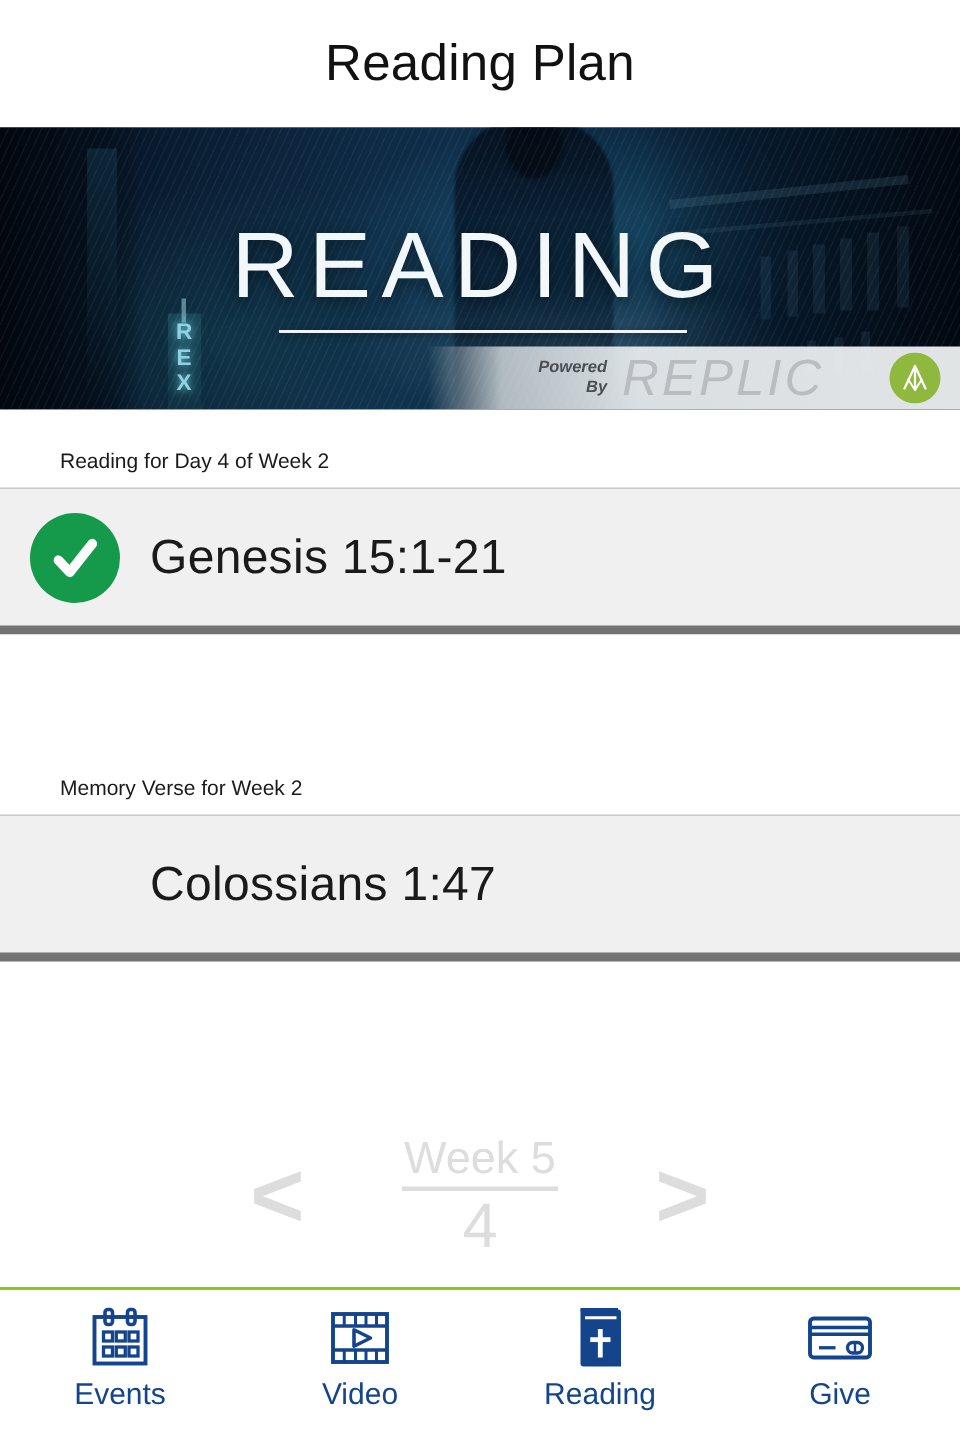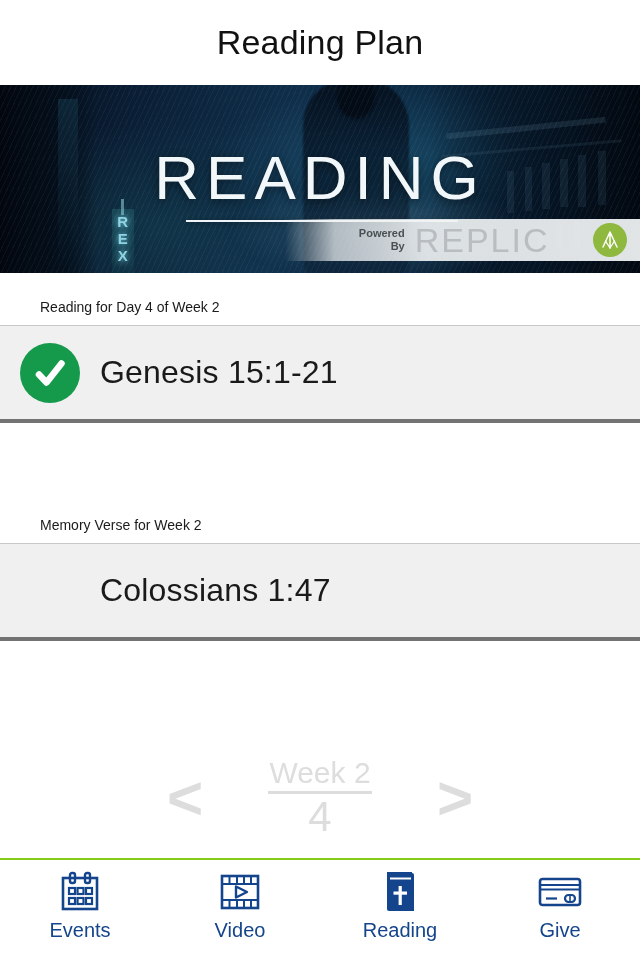--- a/index.html
+++ b/index.html
@@ -95,23 +95,23 @@
     letter-spacing:7px;
     text-shadow:0 2px 10px rgba(0,0,0,0.5);
     font-family:"Liberation Sans", sans-serif;
   }
   .hero-word-rule{
     position:absolute;left:186px;top:135px;width:272px;height:2px;background:#eef4f7;
     box-shadow:0 1px 5px rgba(0,0,0,0.45);
   }
   
   .hero-watermark{
-    position:absolute;left:285px;right:0;bottom:12px;height:42px;
+    position:absolute;left:285px;right:0;bottom:0;height:42px;
     background:linear-gradient(90deg, rgba(236,240,241,0.0) 0%, rgba(238,242,243,0.72) 14%, rgba(240,243,244,0.90) 40%, rgba(242,245,246,0.93) 100%);
-    display:flex;align-items:center;
+    display:flex;align-items:center;font-style:italic;
   }
   .wm-powered{
     margin-left:72px;width:64px;color:#4a4f52;font-size:11px;line-height:13px;
     font-weight:700;text-align:right;
   }
   .wm-brand{
     margin-left:10px;display:flex;
     color:#b9bdbf;font-size:34px;line-height:34px;font-weight:300;letter-spacing:2px;
     white-space:nowrap;overflow:hidden;gap:42px;
   }
@@ -119,21 +119,21 @@
     display:inline-flex;align-items:center;justify-content:center;
     width:34px;height:34px;border-radius:50%;background:#8fb83f;margin:0 1px;flex:0 0 34px;
   }
 
   
   .content{flex:1 1 auto;background:#ffffff;position:relative;}
   .section-label{
     padding:26px 0 10px 40px;font-size:14px;color:#1a1a1a;font-weight:400;
   }
   .row{
-    background:#f0f0f0;border-top:1px solid #c8c8c8;border-bottom:4px solid #737373;
+    background:#f0f0f0;border-top:1px solid #c8c8c8;border-bottom:6px solid #737373;
     height:98px;display:flex;align-items:center;box-sizing:border-box;
   }
   .row-check{
     flex:0 0 auto;margin-left:20px;width:60px;height:60px;border-radius:50%;
     background:#159a4c;display:flex;align-items:center;justify-content:center;
   }
   .row-check svg{display:block;}
   .row-text{
     margin-left:20px;font-size:32px;color:#1a1a1a;font-weight:400;letter-spacing:0.2px;
   }
@@ -247,21 +247,21 @@
 
     <div class="section-label">Memory Verse for Week 2</div>
 
     <div class="row">
       <div class="row-text indent">Colossians 1:47</div>
     </div>
 
     <div class="week-nav">
       <div class="chev">&lt;</div>
       <div class="week-frac">
-        <div class="week-top">Week 2</div>
+        <div class="week-top">Week 5</div>
         <div class="week-rule"></div>
         <div class="week-bot">4</div>
       </div>
       <div class="chev">&gt;</div>
     </div>
 
   </div>
 
   <div class="tabbar">
 

